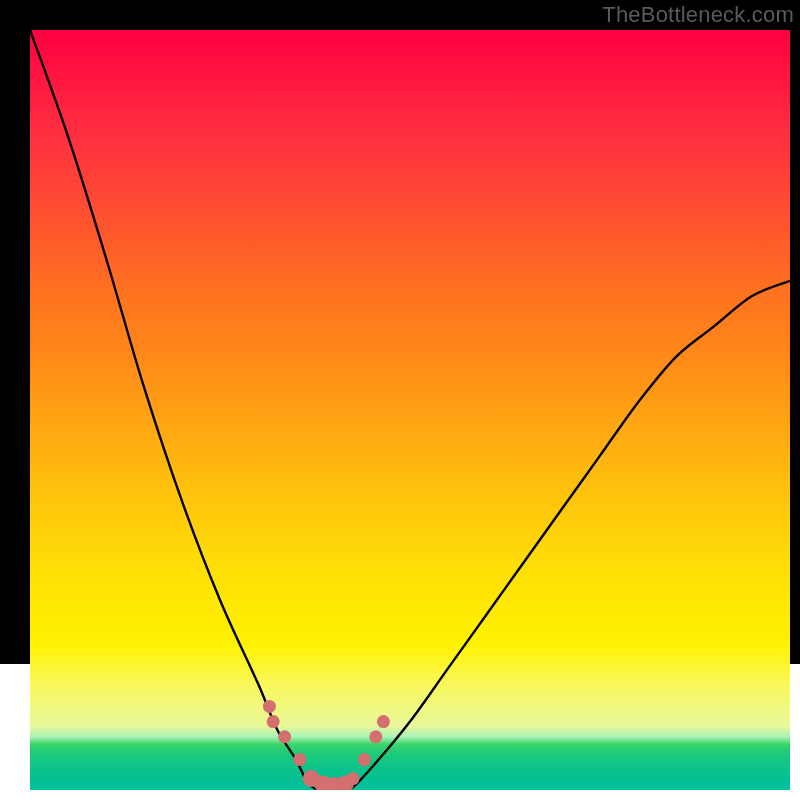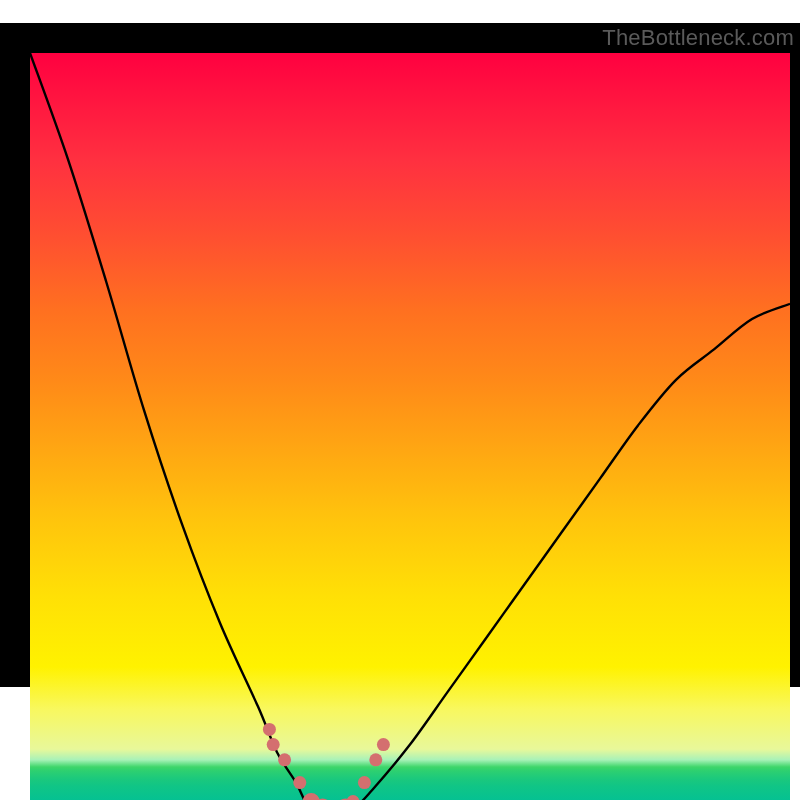--- a/index.html
+++ b/index.html
@@ -8,21 +8,20 @@
     width: 800px;
     height: 800px;
     overflow: hidden;
     font-family: Arial, Helvetica, sans-serif;
   }
   .frame {
     width: 800px;
     height: 664px;
     background: #000000;
     position: relative;
-    margin-top: 23px;
   }
   .plot-area {
     position: absolute;
     left: 30px;
     top: 30px;
     width: 760px;
     height: 760px;
     overflow: hidden;
   }
   .upper-gradient {

